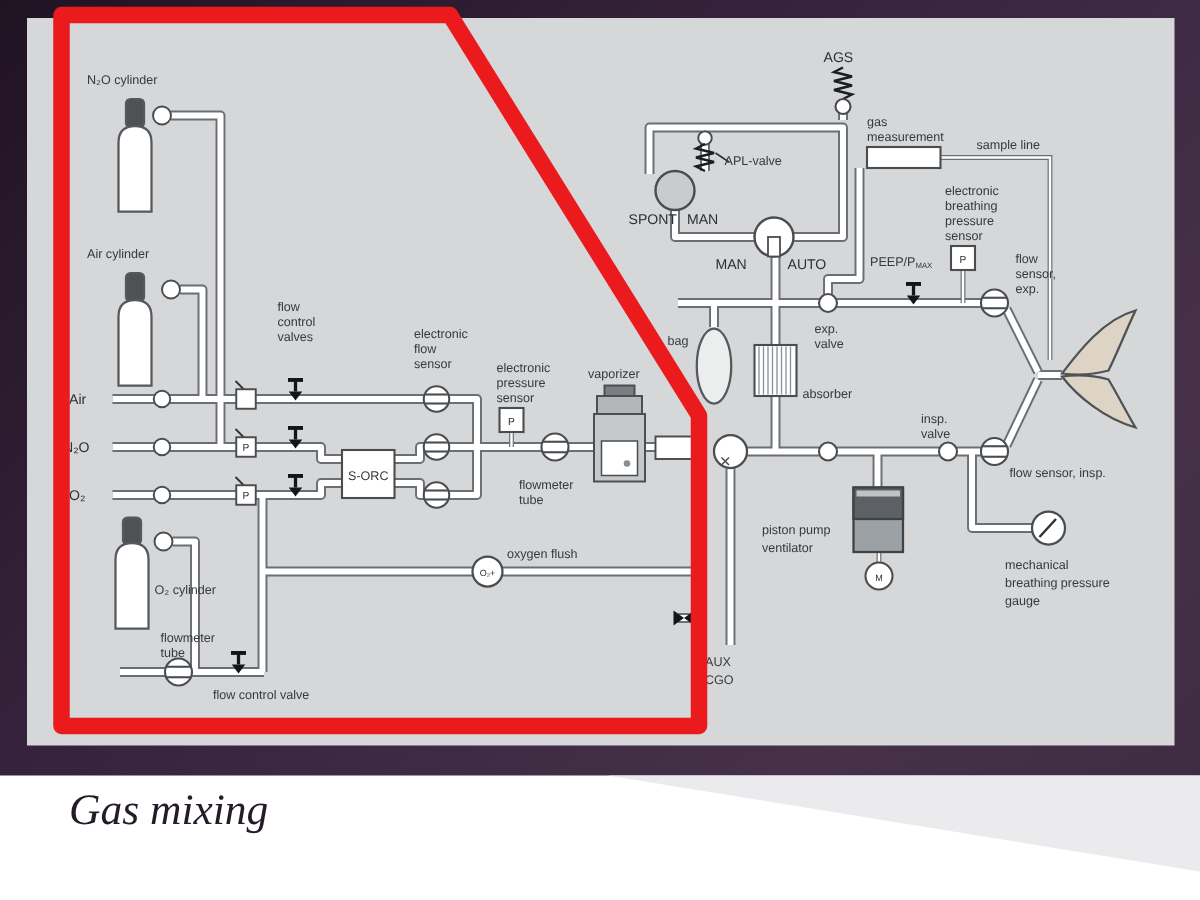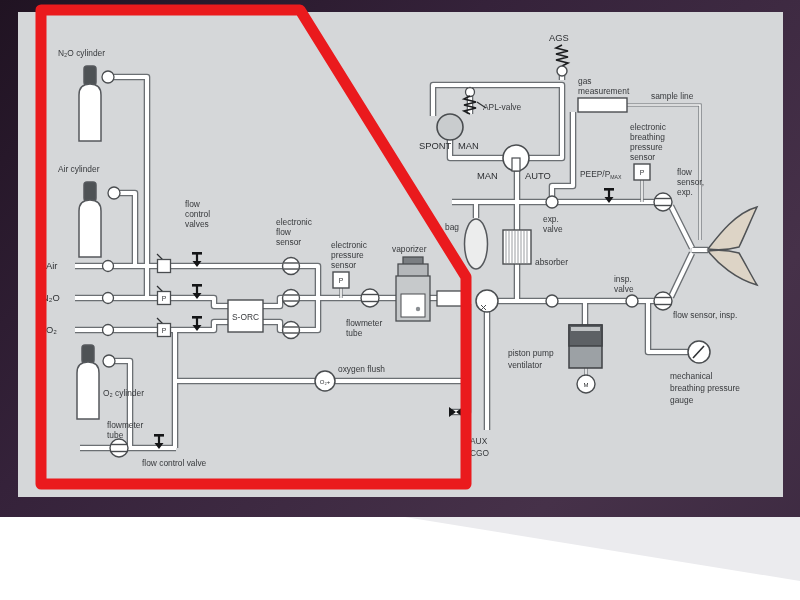--- a/index.html
+++ b/index.html
@@ -293,13 +293,14 @@
     <text class="lbl"><tspan x="614" y="282">insp.</tspan><tspan x="614" y="292">valve</tspan></text>
     <text class="lbl" x="673" y="318">flow sensor, insp.</text>
     <text class="lbl"><tspan x="508" y="356">piston pump</tspan><tspan x="508" y="368">ventilator</tspan></text>
     <text class="lbl"><tspan x="670" y="379">mechanical</tspan><tspan x="670" y="391">breathing pressure</tspan><tspan x="670" y="403">gauge</tspan></text>
     <text class="lbl"><tspan x="470" y="444">AUX</tspan><tspan x="470" y="456">CGO</tspan></text>
   </g>
 
   <path d="M41,10 L300,10 L466,277 L466,484 L41,484 Z" fill="none" stroke="#ea1a1d" stroke-width="11" stroke-linejoin="round"></path>
 </svg>
 
+<div id="caption">Gas mixing</div>
 </div>
 
 </body></html>

